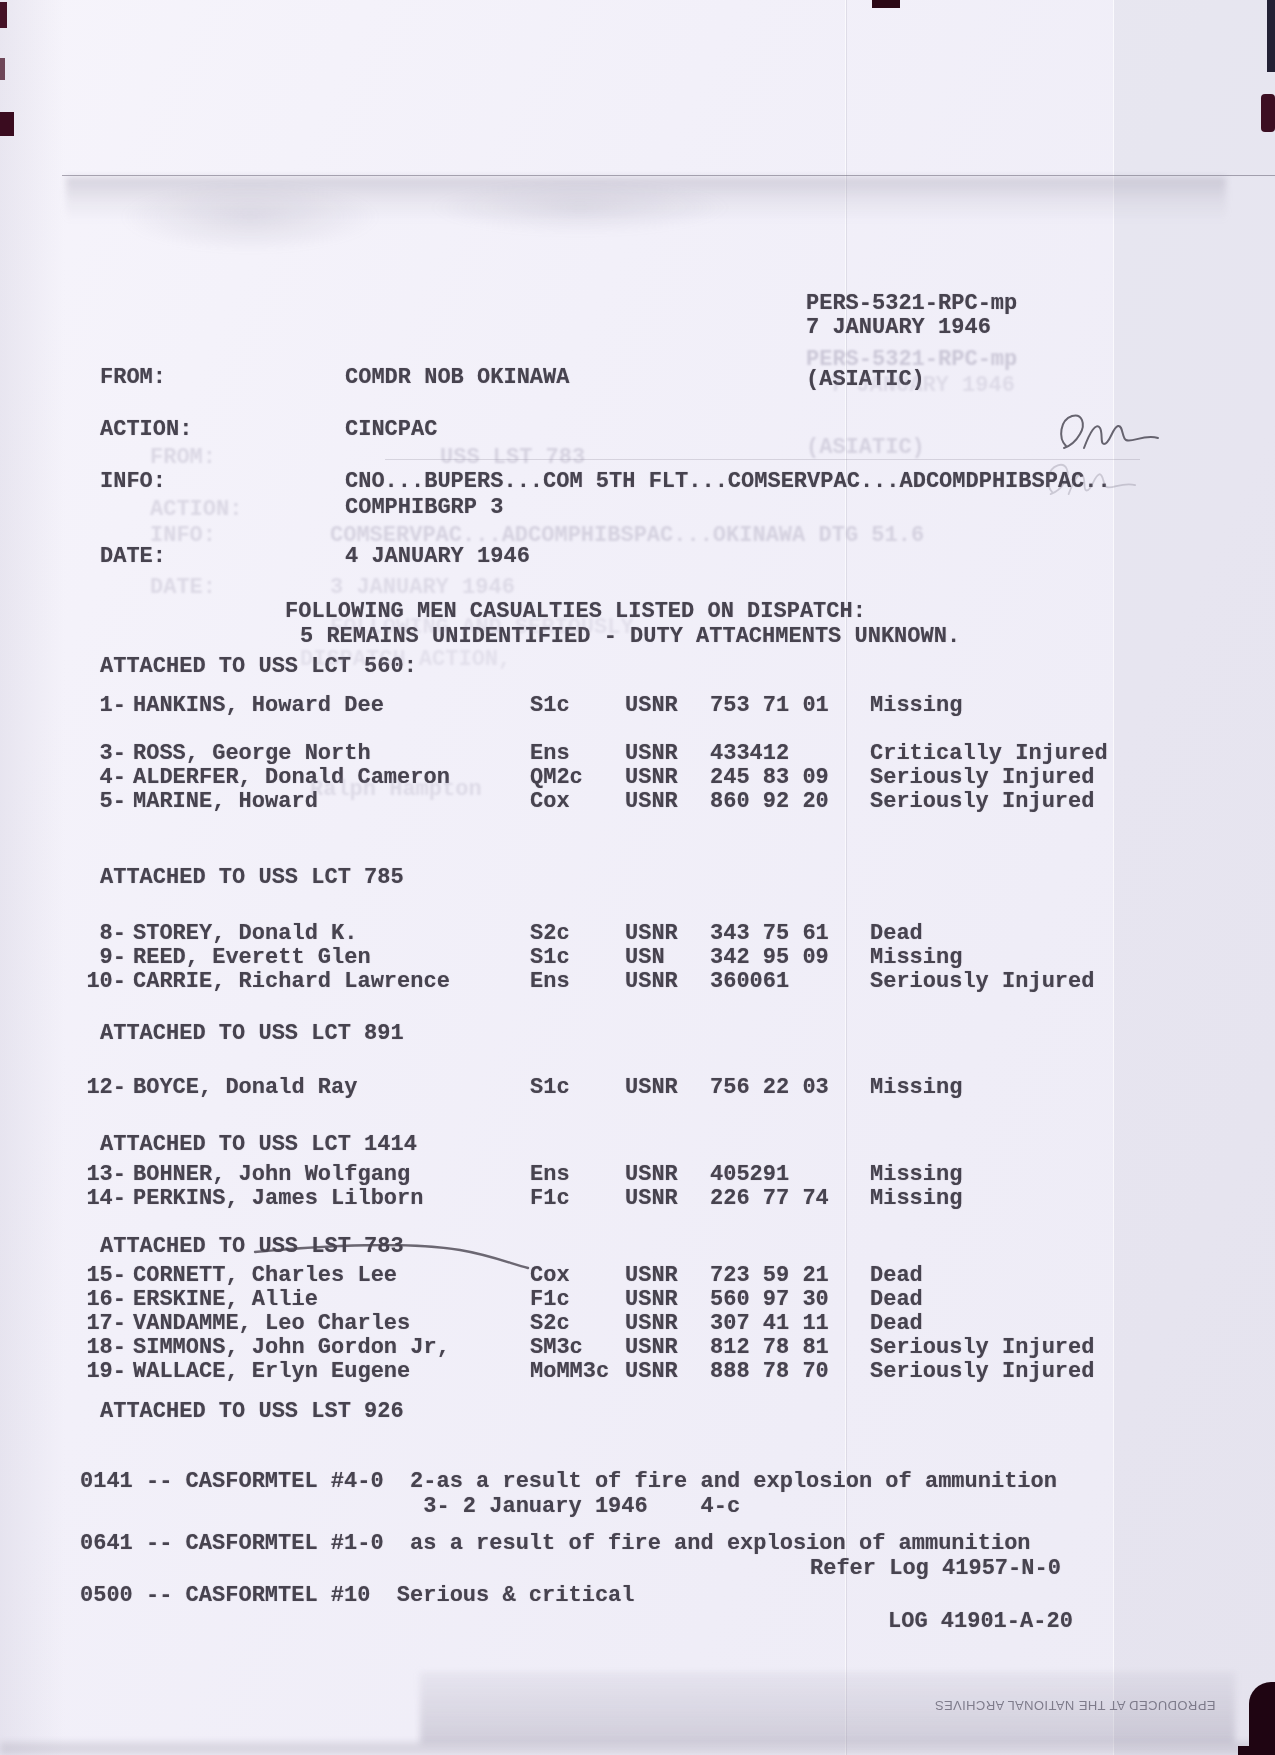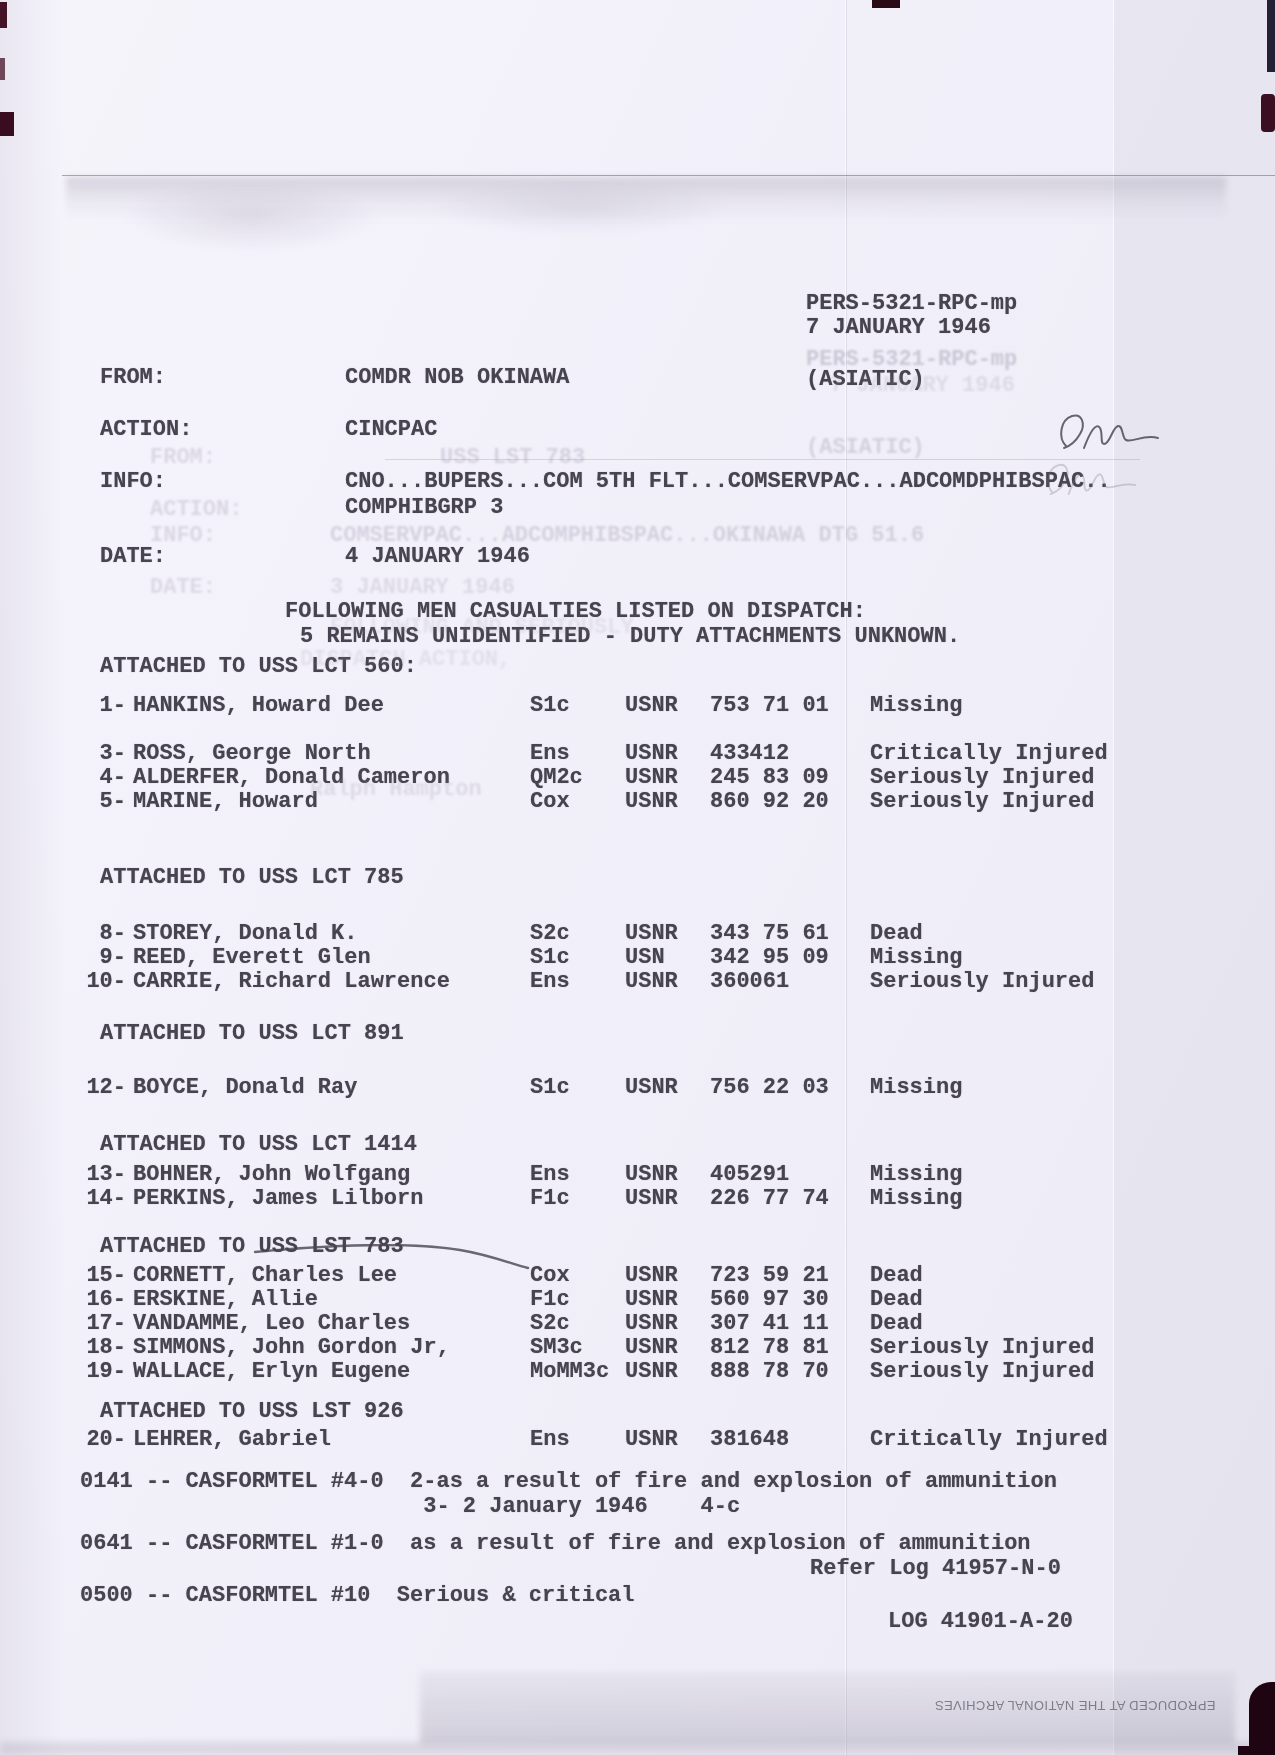--- a/index.html
+++ b/index.html
@@ -101,21 +101,20 @@
       <div class="tw" style="left: 100px; top: 1133px;">ATTACHED TO USS LCT 1414</div>
       <div class="tw" style="left: 85px; top: 1163px;"><span class="row-cell c-num">13-</span><span class="row-cell c-name">BOHNER, John Wolfgang</span><span class="row-cell c-rate">Ens</span><span class="row-cell c-branch">USNR</span><span class="row-cell c-svc">405291</span><span class="row-cell c-status">Missing</span></div>
       <div class="tw" style="left: 85px; top: 1187px;"><span class="row-cell c-num">14-</span><span class="row-cell c-name">PERKINS, James Lilborn</span><span class="row-cell c-rate">F1c</span><span class="row-cell c-branch">USNR</span><span class="row-cell c-svc">226 77 74</span><span class="row-cell c-status">Missing</span></div>
       <div class="tw" style="left: 100px; top: 1235px;">ATTACHED TO USS LST 783</div>
       <div class="tw" style="left: 85px; top: 1264px;"><span class="row-cell c-num">15-</span><span class="row-cell c-name">CORNETT, Charles Lee</span><span class="row-cell c-rate">Cox</span><span class="row-cell c-branch">USNR</span><span class="row-cell c-svc">723 59 21</span><span class="row-cell c-status">Dead</span></div>
       <div class="tw" style="left: 85px; top: 1288px;"><span class="row-cell c-num">16-</span><span class="row-cell c-name">ERSKINE, Allie</span><span class="row-cell c-rate">F1c</span><span class="row-cell c-branch">USNR</span><span class="row-cell c-svc">560 97 30</span><span class="row-cell c-status">Dead</span></div>
       <div class="tw" style="left: 85px; top: 1312px;"><span class="row-cell c-num">17-</span><span class="row-cell c-name">VANDAMME, Leo Charles</span><span class="row-cell c-rate">S2c</span><span class="row-cell c-branch">USNR</span><span class="row-cell c-svc">307 41 11</span><span class="row-cell c-status">Dead</span></div>
       <div class="tw" style="left: 85px; top: 1336px;"><span class="row-cell c-num">18-</span><span class="row-cell c-name">SIMMONS, John Gordon Jr,</span><span class="row-cell c-rate">SM3c</span><span class="row-cell c-branch">USNR</span><span class="row-cell c-svc">812 78 81</span><span class="row-cell c-status">Seriously Injured</span></div>
       <div class="tw" style="left: 85px; top: 1360px;"><span class="row-cell c-num">19-</span><span class="row-cell c-name">WALLACE, Erlyn Eugene</span><span class="row-cell c-rate">MoMM3c</span><span class="row-cell c-branch">USNR</span><span class="row-cell c-svc">888 78 70</span><span class="row-cell c-status">Seriously Injured</span></div>
       <div class="tw" style="left: 100px; top: 1400px;">ATTACHED TO USS LST 926</div>
-      <div class="tw" style="left: 85px; top: 1428px;"><span class="row-cell c-num">20-</span><span class="row-cell c-name">LEHRER, Gabriel</span><span class="row-cell c-rate">Ens</span><span class="row-cell c-branch">USNR</span><span class="row-cell c-svc">381648</span><span class="row-cell c-status">Critically Injured</span></div>
     </div>
 
   <svg class="abs" style="left:150px;top:1244px;" width="420" height="32" viewBox="0 0 420 32">
     <path d="M105,8 C190,0 260,-2 310,6 C340,11 362,20 378,24" fill="none" stroke="#4a4550" stroke-width="2.4" stroke-linecap="round" opacity="0.8"></path>
   </svg>
 
   <div id="footnotes" class="abs" style="left:0;top:0;width:1275px;height:1755px;">
       <div class="tw" style="left: 80px; top: 1470px;">0141 -- CASFORMTEL #4-0  2-as a result of fire and explosion of ammunition</div>
       <div class="tw" style="left: 80px; top: 1495px;">                          3- 2 January 1946    4-c</div>
       <div class="tw" style="left: 80px; top: 1532px;">0641 -- CASFORMTEL #1-0  as a result of fire and explosion of ammunition</div>

